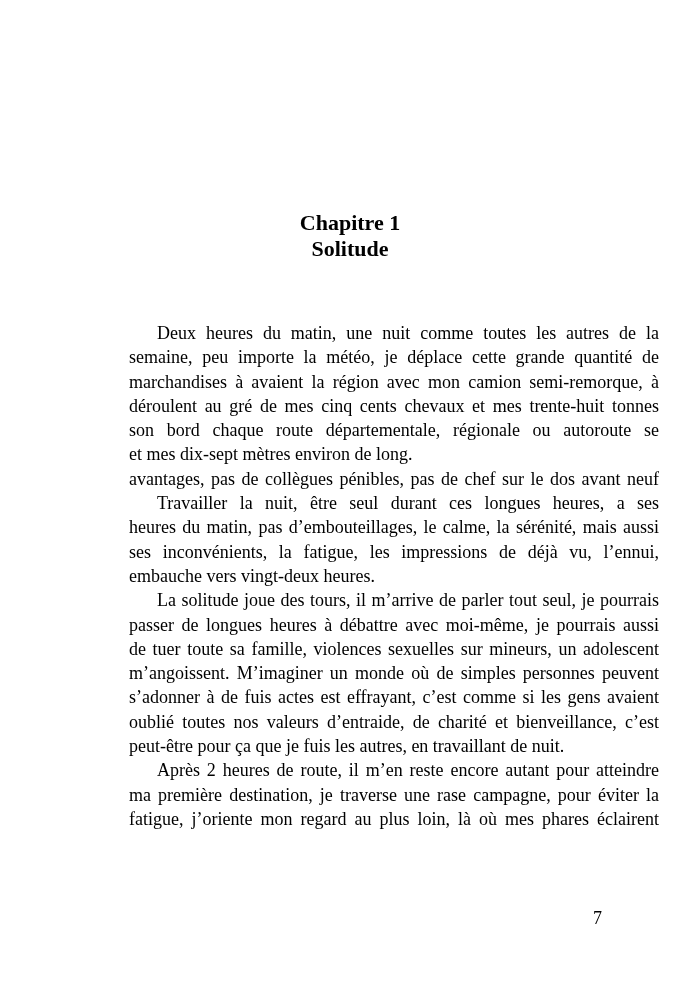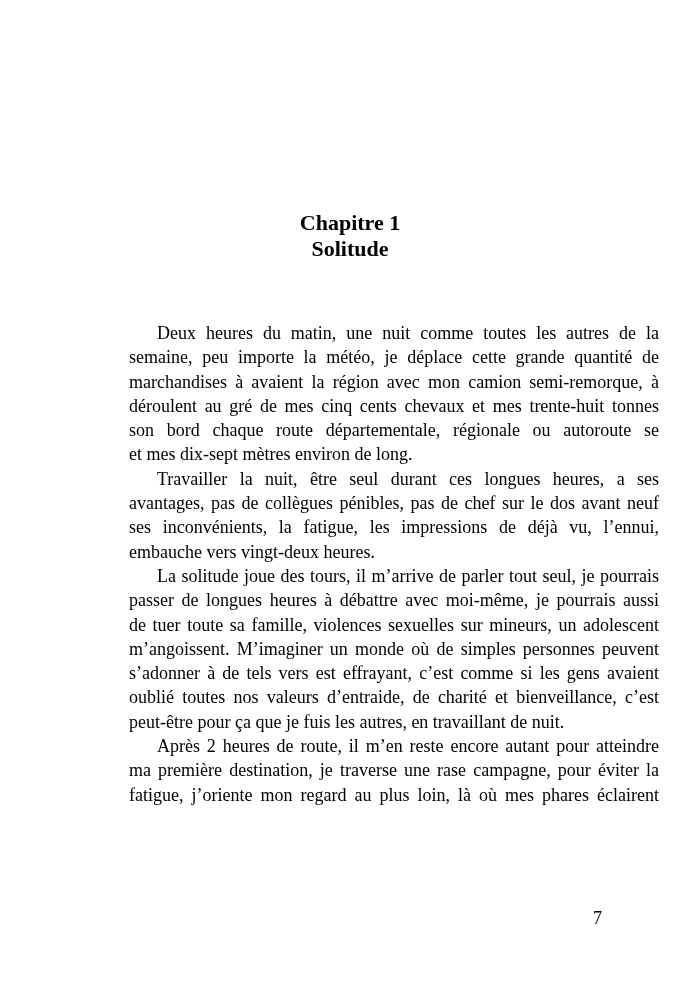--- a/index.html
+++ b/index.html
@@ -79,31 +79,32 @@
   <div class="body-text">
       <div class="paragraph">
         <div class="text-line first-line">Deux heures du matin, une nuit comme toutes les autres de la</div>
         <div class="text-line">semaine, peu importe la météo, je déplace cette grande quantité de</div>
         <div class="text-line">marchandises à avaient la région avec mon camion semi-remorque, à</div>
         <div class="text-line">déroulent au gré de mes cinq cents chevaux et mes trente-huit tonnes</div>
         <div class="text-line">son bord chaque route départementale, régionale ou autoroute se</div>
         <div class="text-line last-line">et mes dix-sept mètres environ de long.</div>
       </div>
       <div class="paragraph">
+        <div class="text-line">avantages, pas de collègues pénibles, pas de chef sur le dos avant neuf</div>
         <div class="text-line first-line">Travailler la nuit, être seul durant ces longues heures, a ses</div>
-        <div class="text-line">avantages, pas de collègues pénibles, pas de chef sur le dos avant neuf</div>
+        <div class="text-line">heures du matin, pas d’embouteillages, le calme, la sérénité, mais aussi</div>
         <div class="text-line">ses inconvénients, la fatigue, les impressions de déjà vu, l’ennui,</div>
         <div class="text-line last-line">embauche vers vingt-deux heures.</div>
       </div>
       <div class="paragraph">
         <div class="text-line first-line">La solitude joue des tours, il m’arrive de parler tout seul, je pourrais</div>
         <div class="text-line">passer de longues heures à débattre avec moi-même, je pourrais aussi</div>
         <div class="text-line">de tuer toute sa famille, violences sexuelles sur mineurs, un adolescent</div>
         <div class="text-line">m’angoissent. M’imaginer un monde où de simples personnes peuvent</div>
-        <div class="text-line">s’adonner à de tels vers est effrayant, c’est comme si les gens avaient</div>
+        <div class="text-line">s’adonner à de fuis actes est effrayant, c’est comme si les gens avaient</div>
         <div class="text-line">oublié toutes nos valeurs d’entraide, de charité et bienveillance, c’est</div>
         <div class="text-line last-line">peut-être pour ça que je fuis les autres, en travaillant de nuit.</div>
       </div>
       <div class="paragraph">
         <div class="text-line first-line">Après 2 heures de route, il m’en reste encore autant pour atteindre</div>
         <div class="text-line">ma première destination, je traverse une rase campagne, pour éviter la</div>
         <div class="text-line">fatigue, j’oriente mon regard au plus loin, là où mes phares éclairent</div>
       </div>
     </div>
 

